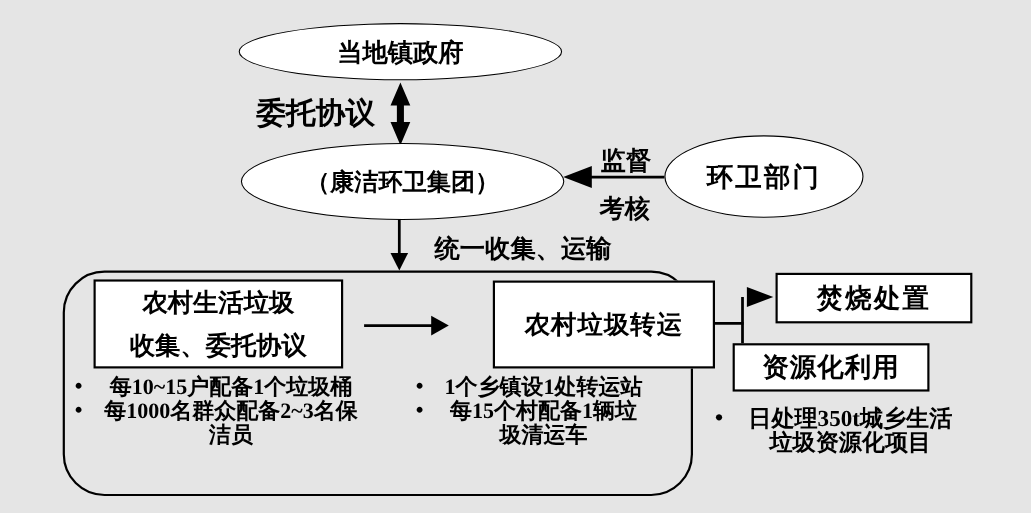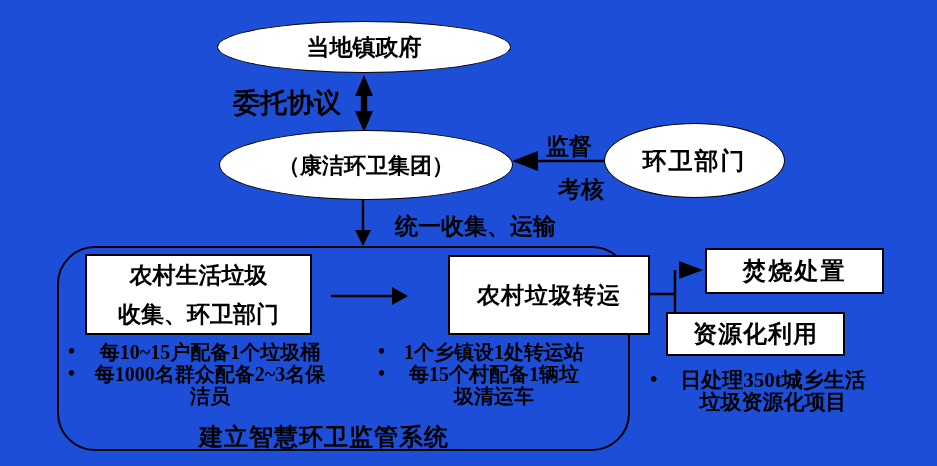--- a/index.html
+++ b/index.html
@@ -1,20 +1,20 @@
 <!DOCTYPE html>
 <html><head>
 <meta charset="utf-8">
 <style>
   html, body { margin: 0; padding: 0; background: #ffffff; }
   .stage {
     position: relative;
     width: 937px;
     height: 466px;
-    background: #1d4ed8;
+    background: #e5e5e5;
     font-family: "Liberation Serif", "DejaVu Serif", serif;
     font-weight: 700;
     color: #000000;
     overflow: hidden;
   }
   .overlay {
     position: absolute;
     left: 0; top: 0;
     width: 937px; height: 466px;
     pointer-events: none;
@@ -26,21 +26,21 @@
   .ellipse-company    { left: 219px; top: 130px; width: 294px; height: 70px; font-size: 22px; line-height: 29px; }
   .ellipse-department { left: 604px; top: 123px; width: 181px; height: 75px; font-size: 24px; letter-spacing: 2px; }
   .box-collection { left: 85px;  top: 254px; width: 227px; height: 81px; font-size: 23px; line-height: 39px; }
   .box-transfer   { left: 408px; top: 255px; width: 202px; height: 80px; font-size: 23px; letter-spacing: 1px; margin-left: 40px; }
   .box-incineration { left: 705px; top: 248px; width: 179px; height: 46px; font-size: 24px; letter-spacing: 2px; }
   .box-recycling    { left: 666px; top: 312px; width: 179px; height: 44px; font-size: 24px; letter-spacing: 1px; }
   .rounded-zone { position: absolute; left: 57px; top: 246px; width: 573px; height: 205px; border: 2px solid #000; border-radius: 38px; box-sizing: border-box; background: transparent; }
   .flow-label { position: absolute; white-space: nowrap; }
   .label-agreement { left: 233px; top: 85px;  font-size: 27px; }
   .label-supervise { left: 546px; top: 131px; font-size: 23px; }
-  .label-assess    { left: 558px; top: 174px; font-size: 23px; }
+  .label-assess    { left: 545px; top: 174px; font-size: 23px; }
   .label-transport { left: 377px; top: 211px; font-size: 23px; margin-left: 18px; }
   .label-smart     { left: 199px; top: 421px; font-size: 24px; letter-spacing: 1px; }
   .bullet-list { position: absolute; margin: 0; padding: 0; list-style: none; }
   .bullet-list li { position: relative; padding-left: 26px; box-sizing: content-box; text-align: center; }
   .bullet-list li::before { content: "\2022"; position: absolute; left: 4px; top: -1px; }
   .list-collection { left: 64px;  top: 341px; font-size: 20px; line-height: 22px; }
   .list-collection li { width: 240px; }
   .list-transfer   { left: 374px; top: 341px; font-size: 20px; line-height: 22px; }
   .list-transfer li { width: 188px; }
   .list-disposal   { left: 646px; top: 369px; font-size: 21px; line-height: 22px; }
@@ -94,21 +94,21 @@
     <span>环卫部门</span>
   </div>
 
   <div class="flow-label label-agreement">委托协议</div>
   <div class="flow-label label-supervise">监督</div>
   <div class="flow-label label-assess">考核</div>
   <div class="flow-label label-transport">统一收集、运输</div>
 
   <div class="node rect box-collection">
     <span>农村生活垃圾</span>
-    <span>收集、环卫部门</span>
+    <span>收集、委托协议</span>
   </div>
 
   <div class="node rect box-transfer">
     <span>农村垃圾转运</span>
   </div>
 
   <div class="node rect box-incineration">
     <span>焚烧处置</span>
   </div>
 
@@ -123,15 +123,14 @@
 
   <ul class="bullet-list list-transfer">
     <li>1个乡镇设1处转运站</li>
     <li>每15个村配备1辆垃圾清运车</li>
   </ul>
 
   <ul class="bullet-list list-disposal">
     <li>日处理350t城乡生活垃圾资源化项目</li>
   </ul>
 
-  <div class="flow-label label-smart">建立智慧环卫监管系统</div>
 
 </div>
 
 </body></html>

